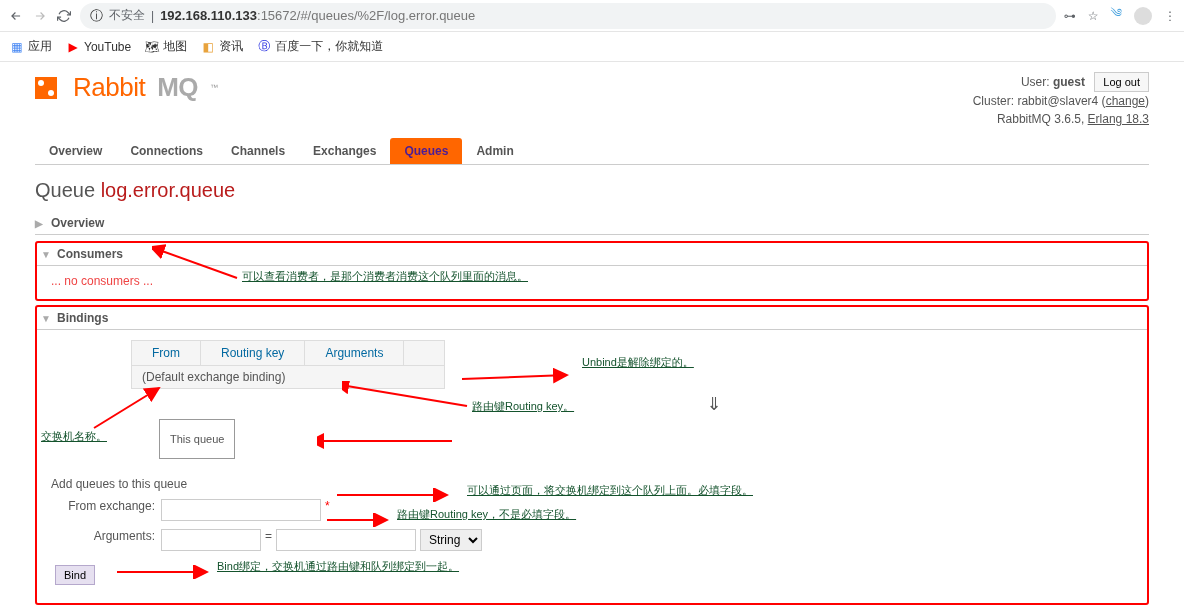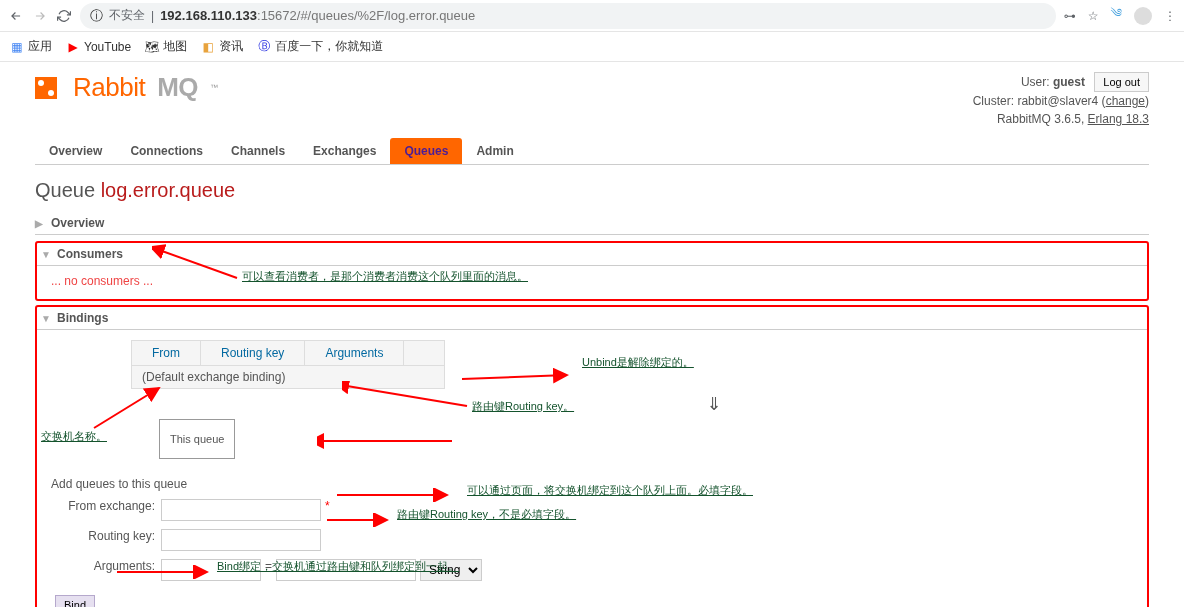--- a/index.html
+++ b/index.html
@@ -183,24 +183,20 @@
       <div class="this-queue">This queue</div>
 
       <div style="margin-top:18px; color:#555">Add queues to this queue</div>
 
       <div class="form-row">
         <div class="form-label">From exchange:</div>
         <input class="text-input" style="">
           <span class="req">*</span>
       </div>
       <div class="form-row">
-        <div class="form-label">Routing key:</div>
-        <input class="text-input" style="">
-      </div>
-      <div class="form-row">
         <div class="form-label">Arguments:</div>
         <input class="text-input" style="width: 100px;">
         <span style="margin:0 4px">=</span>
         <input class="text-input" style="width: 140px;">
         <select class="select" style="margin-left:4px"><option>String</option></select>
       </div>
       <button class="btn primary" style="margin:6px 0 6px 4px">Bind</button>
     </div>
 
     <svg class="arrow-svg" style="left:420px; top:60px" width="120" height="20">

